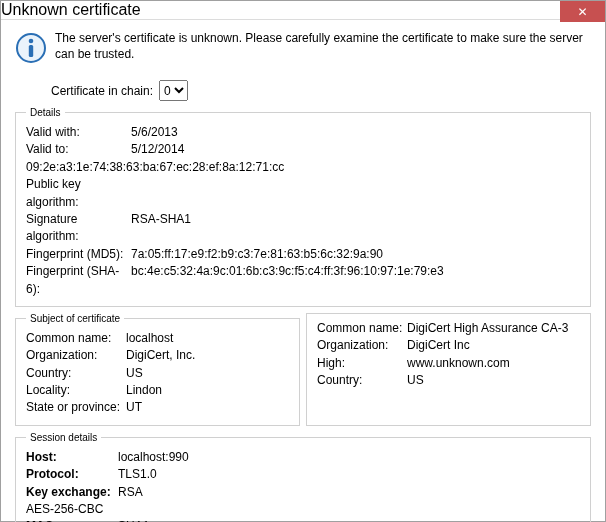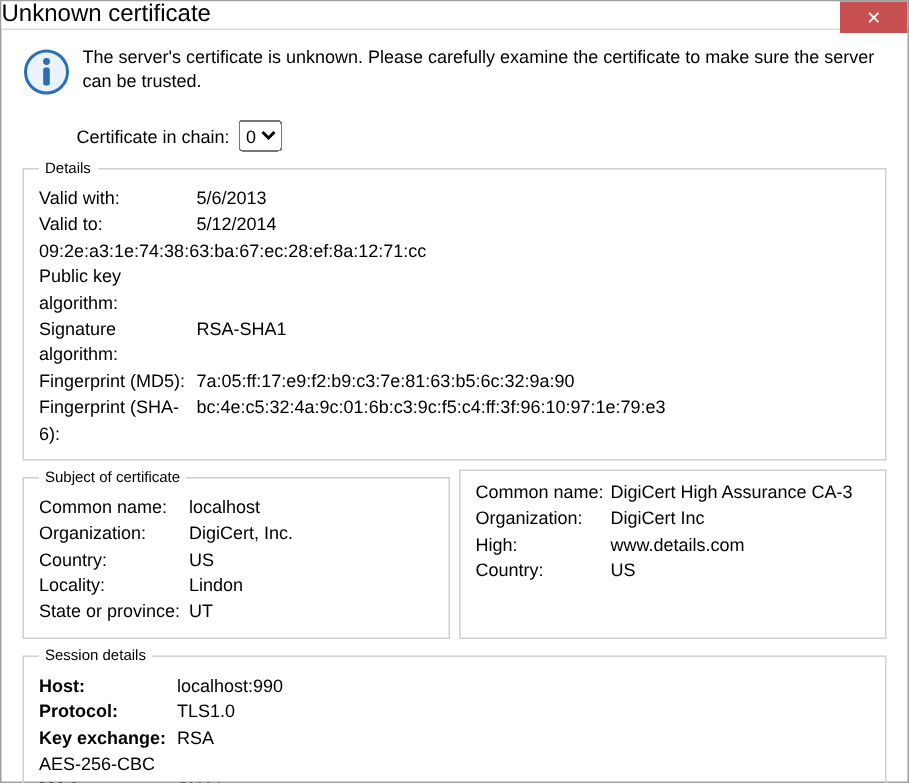--- a/index.html
+++ b/index.html
@@ -200,21 +200,21 @@
         <div class="kv-row">
             <span class="kv-label">Common name:</span>
             <span>DigiCert High Assurance CA-3</span>
           </div>
         <div class="kv-row">
             <span class="kv-label">Organization:</span>
             <span>DigiCert Inc</span>
           </div>
         <div class="kv-row">
             <span class="kv-label">High:</span>
-            <span>www.details.com</span>
+            <span>www.unknown.com</span>
           </div>
         <div class="kv-row">
             <span class="kv-label">Country:</span>
             <span>US</span>
           </div>
       </fieldset>
     </div>
 
     <fieldset class="session">
       <legend>Session details</legend>

